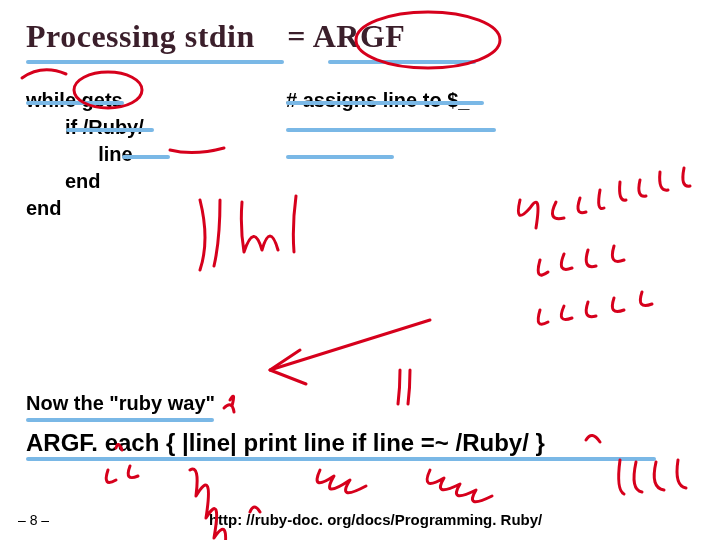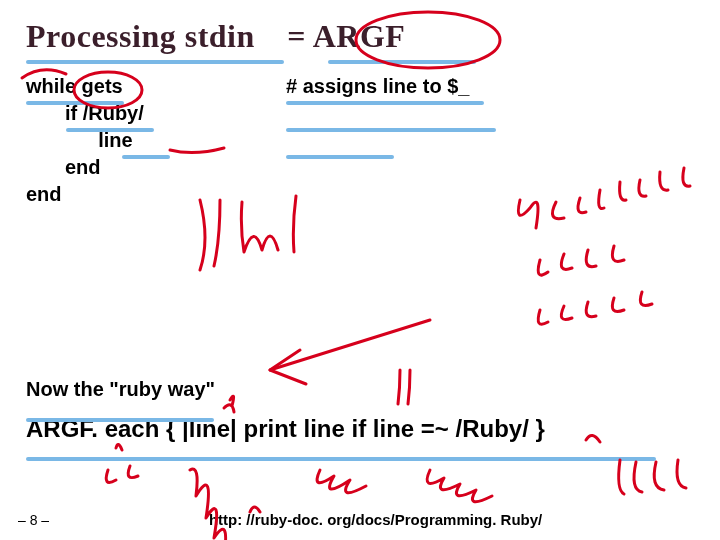--- a/index.html
+++ b/index.html
@@ -1,21 +1,21 @@
 <!DOCTYPE html>
 <html><head>
 <meta charset="utf-8">
 <style>
   * { margin: 0; padding: 0; box-sizing: border-box; }
   html, body { width: 720px; height: 540px; background: #fff; font-family: Arial, Helvetica, sans-serif; position: relative; overflow: hidden; }
   .slide { width: 720px; height: 540px; position: relative; padding: 18px 26px; }
   .title { font-size: 32px; font-weight: bold; color: #3b1f2b; font-family: Georgia, 'Times New Roman', serif; letter-spacing: 0.5px; }
   .title-left { display: inline; }
   .title-right { display: inline; margin-left: 24px; position: relative; }
-  .code-block { margin-top: 18px; font-size: 20px; font-weight: bold; color: #000; line-height: 1.35; }
+  .code-block { margin-top: 32px; font-size: 20px; font-weight: bold; color: #000; line-height: 1.35; }
   .code-row { display: flex; }
   .code-left { white-space: pre; min-width: 260px; }
   .code-right { white-space: pre; text-align: center; }
   .now { margin-top: 170px; font-size: 20px; font-weight: bold; color: #000; }
   .argf-line { margin-top: 14px; font-size: 24px; font-weight: bold; color: #000; }
   .footer { position: absolute; bottom: 12px; left: 0; right: 0; display: flex; align-items: center; justify-content: space-between; padding: 0 18px; font-size: 14px; }
   .footer .page { color: #000; font-weight: normal; }
   .footer .url { color: #000; font-weight: bold; font-size: 15px; text-align: center; flex: 1; }
   .footer .course { color: #000; font-weight: normal; text-align: right; white-space: nowrap; }
 

